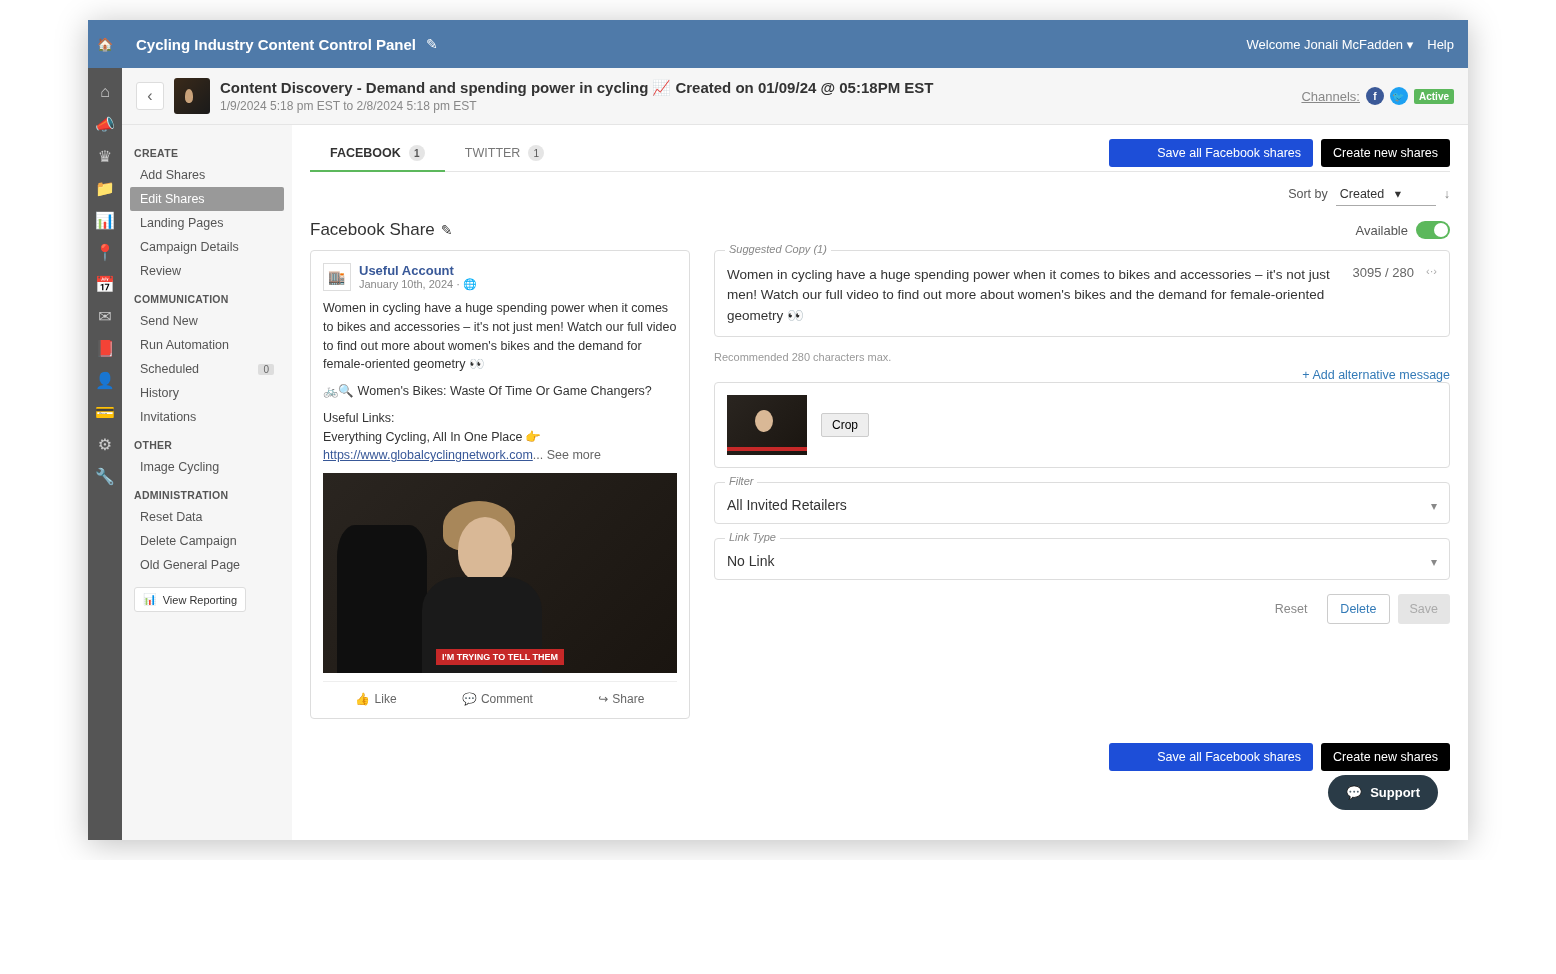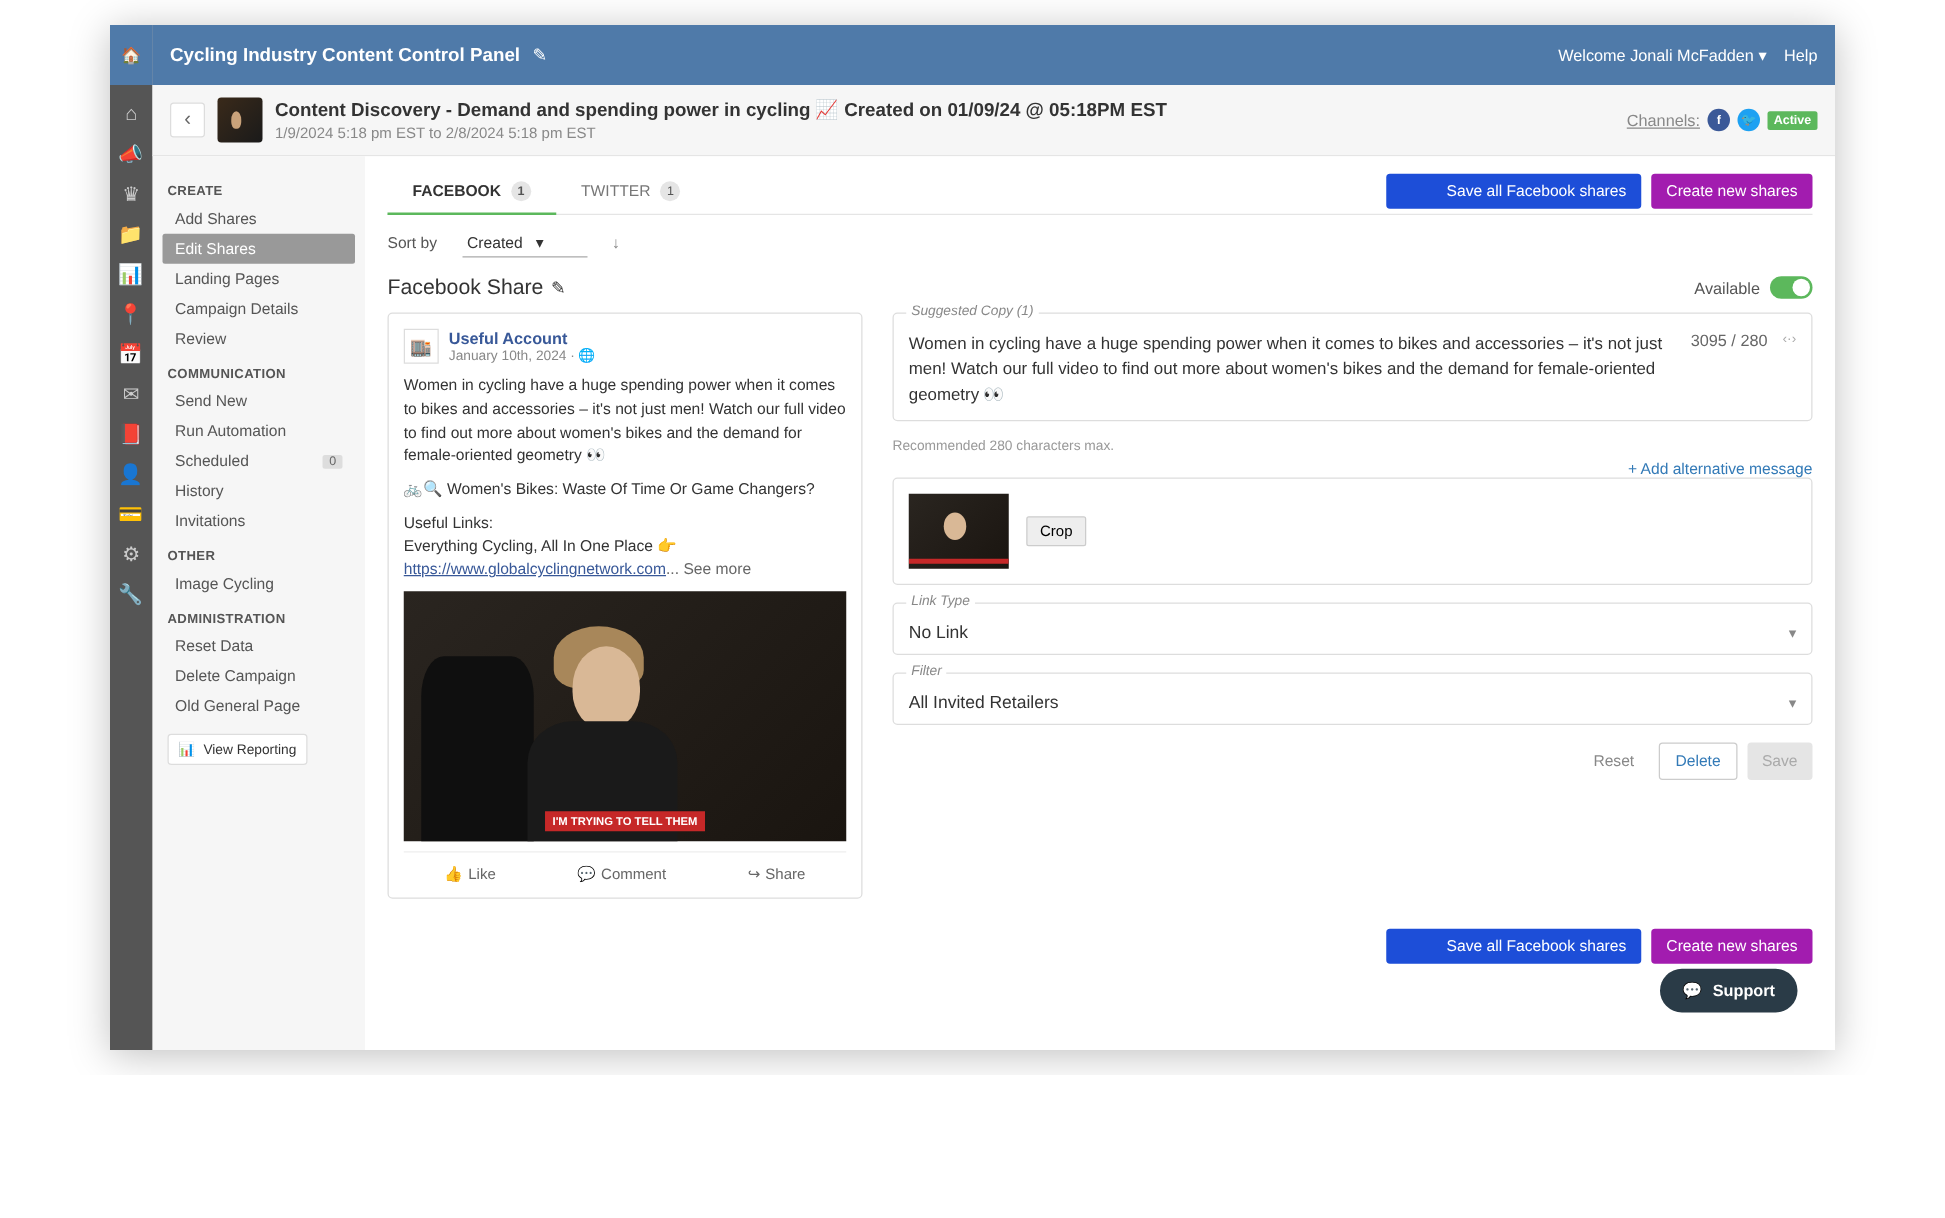--- a/index.html
+++ b/index.html
@@ -37,25 +37,25 @@
 .sidebar .view-report { display:inline-flex; align-items:center; gap:6px; background:#fff; border:1px solid #ddd; padding:5px 8px; border-radius:3px; font-size:11px; color:#333; margin:10px 4px; cursor:pointer; }
 .content { flex:1; padding: 10px 18px 20px; overflow-y:auto; background:#fff; }
 .tabs-row { display:flex; align-items:center; border-bottom:1px solid #e5e5e5; }
 .tab { padding:10px 20px; font-size:12.5px; color:#777; cursor:pointer; display:flex; align-items:center; gap:8px; position:relative; }
 .tab.active { color:#333; font-weight:600; }
 .tab.active::after { content:""; position:absolute; left:0; right:0; bottom:-1px; height:2px; background:#5cb85c; }
 .tab .cnt { background:#e5e5e5; color:#555; font-size:10px; width:16px; height:16px; border-radius:50%; display:flex; align-items:center; justify-content:center; }
 .tabs-row .spacer { flex:1; }
 .btn { padding:7px 12px; border-radius:3px; font-size:12.5px; border:none; cursor:pointer; }
 .btn-green { background:#1d4ed8; color:#fff;padding-left:48px; }
-.btn-blue { background:#a21caf; color:#fff; }
+.btn-blue { background:#000000; color:#fff; }
 .btn-outline { background:#fff; border:1px solid #ccc; color:#337ab7; }
 .btn-disabled { background:#e5e5e5; color:#aaa; }
 .btn-link { background:none; color:#888; }
-.sort-row { display:flex; justify-content:flex-start; align-items:center; gap:20px; padding:10px 0 6px; font-size:12.5px; color:#555; }
+.sort-row { display:flex; justify-content:flex-end; align-items:center; gap:8px; padding:10px 0 6px; font-size:12.5px; color:#555; }
 .sort-sel { border:none; border-bottom:1px solid #aaa; background:none; padding:4px 20px 4px 4px; font-size:12.5px; color:#333; min-width:100px; }
 .section-head { display:flex; align-items:center; justify-content:space-between; padding:8px 0 10px; }
 .section-head h3 { font-size:17px; font-weight:500; color:#333; display:flex; align-items:center; gap:6px; }
 .avail-row { display:flex; align-items:center; gap:8px; font-size:13px; color:#555; }
 .toggle { width:34px; height:18px; background:#5cb85c; border-radius:9px; position:relative; cursor:pointer; }
 .toggle::after { content:""; position:absolute; right:2px; top:2px; width:14px; height:14px; background:#fff; border-radius:50%; }
 .share-cols { display:flex; gap:24px; align-items:flex-start; }
 .preview-card { width: 380px; border:1px solid #ddd; border-radius:4px; padding:12px; font-size:12.5px; }
 .preview-head { display:flex; gap:8px; align-items:flex-start; margin-bottom:8px; }
 .acct-ic { width:28px; height:28px; background:#fff; border:1px solid #ddd; display:flex; align-items:center; justify-content:center; font-size:14px; }
@@ -244,27 +244,27 @@
             </div>
             <div class="field-note">Recommended 280 characters max.</div>
             <div class="add-alt"><a>+ Add alternative message</a></div>
 
             <div class="img-row">
               <div class="img-thumb"></div>
               <button class="crop-btn">Crop</button>
             </div>
 
             <div class="fieldset selectable">
+              <span class="legend">Filter</span>
+              <div class="select-field">All Invited Retailers</div>
+            </div>
+
+            <div class="fieldset selectable">
               <span class="legend">Link Type</span>
               <div class="select-field">No Link</div>
-            </div>
-
-            <div class="fieldset selectable">
-              <span class="legend">Filter</span>
-              <div class="select-field">All Invited Retailers</div>
             </div>
 
             <div class="footer-btns">
               <button class="btn btn-link">Reset</button>
               <button class="btn btn-outline">Delete</button>
               <button class="btn btn-disabled">Save</button>
             </div>
           </div>
         </div>
 

